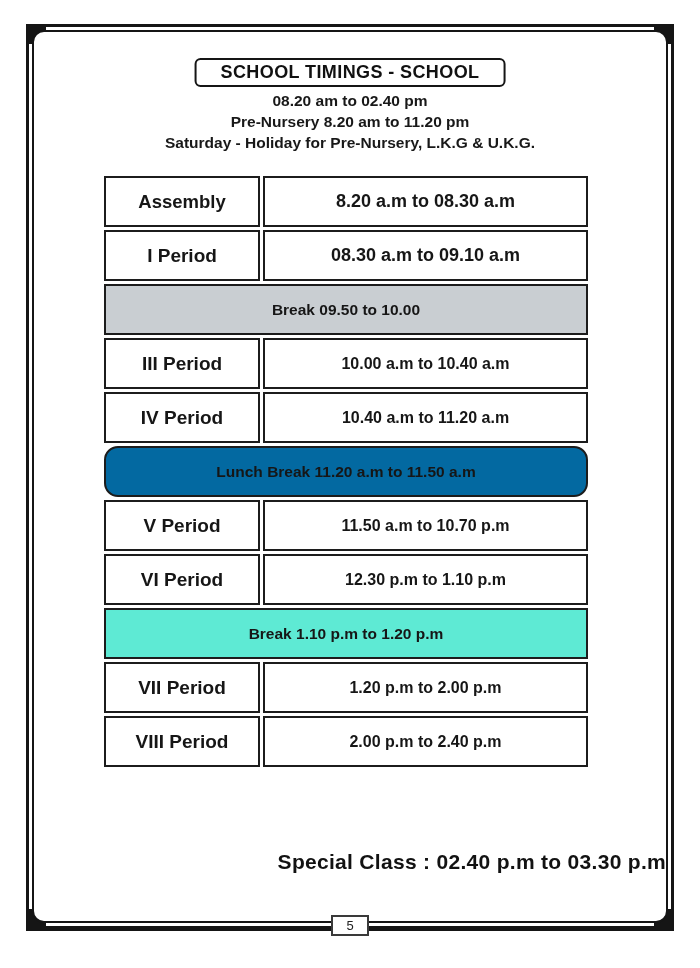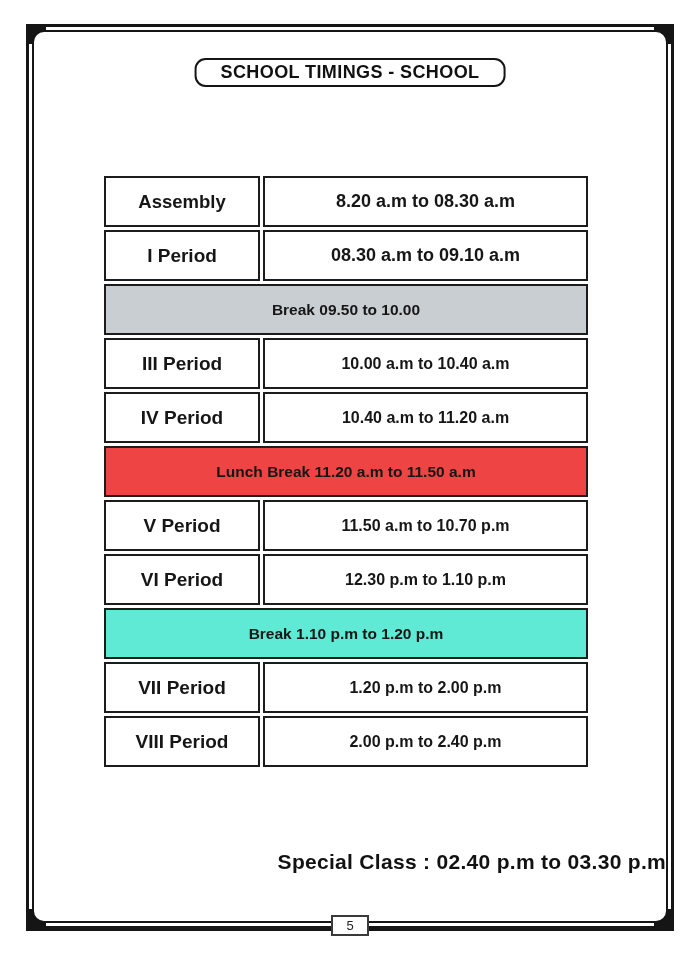--- a/index.html
+++ b/index.html
@@ -15,21 +15,21 @@
   .corner{position:absolute;width:17px;height:17px;background:#151515;z-index:0;}
   .corner.tl{left:0;top:0}.corner.tr{right:0;top:0}
   .corner.bl{left:0;bottom:0}.corner.br{right:0;bottom:0}
   .panel{
     position:absolute;inset:3px;background:#ffffff;z-index:1;
     border:2px solid #151515;border-radius:12px;
   }
   
   .title-box{
     position:absolute;top:26px;left:50%;transform:translateX(-50%);
-    border:2.5px solid #151515;border-radius:11px;background:#fff;
+    border:2.5px solid #151515;border-radius:6px;background:#fff;
     padding:2px 24px;font-size:18px;font-weight:700;letter-spacing:.4px;
     white-space:nowrap;color:#111;
   }
   .subtitles{
     position:absolute;top:58px;left:0;width:100%;text-align:center;
     font-weight:700;font-size:15.5px;line-height:21px;color:#181818;
   }
   
   table.timetable{
     position:absolute;left:67px;top:141px;width:490px;
@@ -65,20 +65,25 @@
     <div class="corner tl"></div>
     <div class="corner tr"></div>
     <div class="corner bl"></div>
     <div class="corner br"></div>
 
     <div class="panel">
       <div class="title-box">
         <span>SCHOOL TIMINGS - SCHOOL</span>
       </div>
 
+      <div class="subtitles">
+        <div>08.20 am to 02.40 pm</div>
+        <div>Pre-Nursery 8.20 am to 11.20 pm</div>
+        <div>Saturday - Holiday for Pre-Nursery, L.K.G &amp; U.K.G.</div>
+      </div>
 
       <table class="timetable">
         <tbody id="timetable-body">
             <tr>
               <td class="label-cell big">Assembly</td>
               <td class="time-cell big">8.20 a.m to 08.30 a.m</td>
             </tr>
             <tr>
               <td class="label-cell">I Period</td>
               <td class="time-cell big">08.30 a.m to 09.10 a.m</td>
@@ -88,21 +93,21 @@
             </tr>
             <tr>
               <td class="label-cell">III Period</td>
               <td class="time-cell">10.00 a.m to 10.40 a.m</td>
             </tr>
             <tr>
               <td class="label-cell">IV Period</td>
               <td class="time-cell">10.40 a.m to 11.20 a.m</td>
             </tr>
             <tr>
-              <td colspan="2" class="break-cell" style="background: #ef4444;">Lunch Break 11.20 a.m to 11.50 a.m</td>
+              <td colspan="2" class="break-cell" style="background: #0369a1; border-radius: 14px;">Lunch Break 11.20 a.m to 11.50 a.m</td>
             </tr>
             <tr>
               <td class="label-cell">V Period</td>
               <td class="time-cell">11.50 a.m to 10.70 p.m</td>
             </tr>
             <tr>
               <td class="label-cell">VI Period</td>
               <td class="time-cell">12.30 p.m to 1.10 p.m</td>
             </tr>
             <tr>

